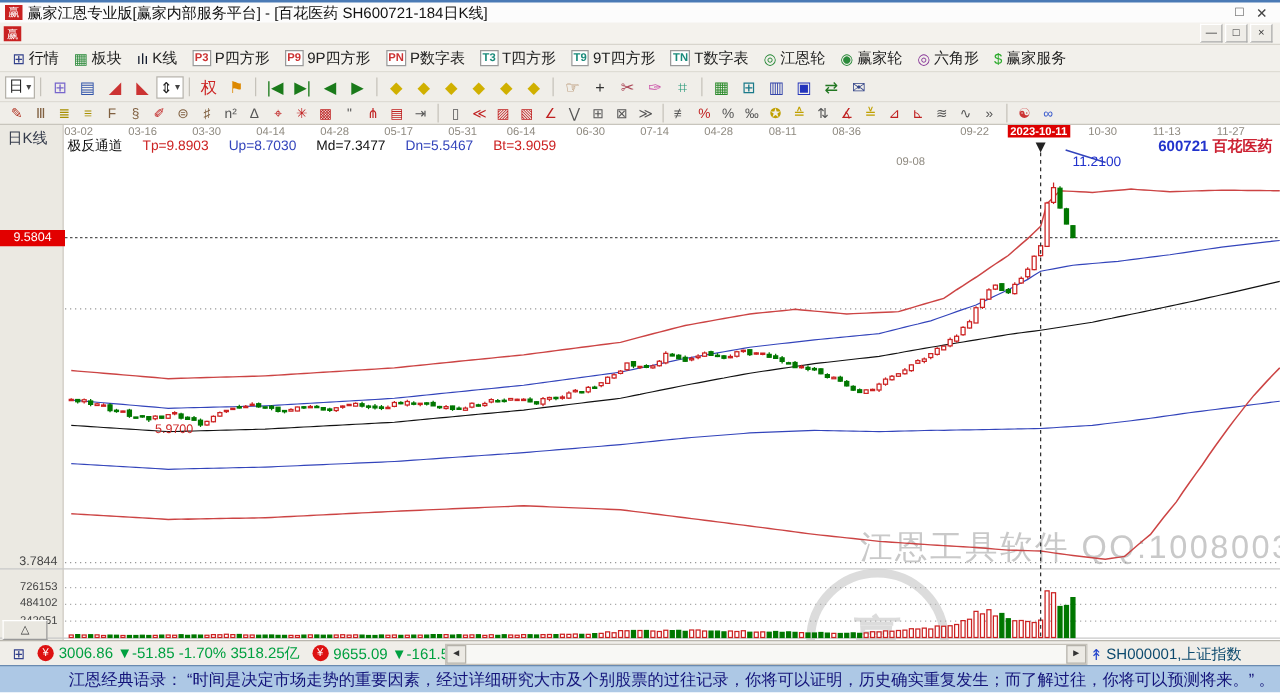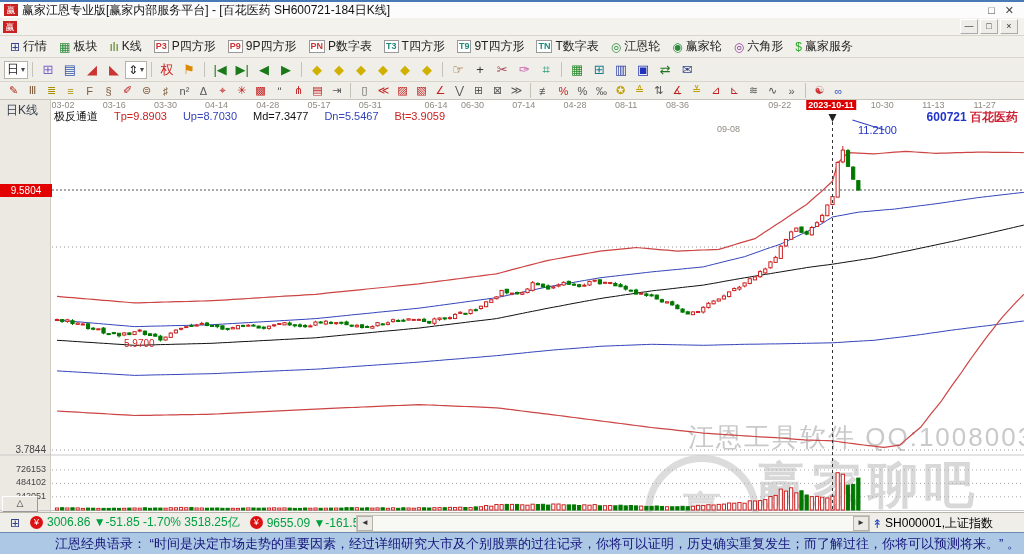--- a/index.html
+++ b/index.html
@@ -84,21 +84,21 @@
 <div class="bar" id="toolbar1">
     <span class="tb1-item">
       <span class="glyph" style="color: rgb(51, 65, 140);">⊞</span>
       <span>行情</span>
     </span>
     <span class="tb1-item">
       <span class="glyph" style="color: rgb(42, 138, 58);">▦</span>
       <span>板块</span>
     </span>
     <span class="tb1-item">
-      <span class="glyph" style="color: #4d7c0f;">ılı</span>
+      <span class="glyph" style="color: #0f172a;">ılı</span>
       <span>K线</span>
     </span>
     <span class="tb1-item">
       <span class="badge" style="color: rgb(204, 51, 51);">P3</span>
       <span>P四方形</span>
     </span>
     <span class="tb1-item">
       <span class="badge" style="color: rgb(204, 51, 51);">P9</span>
       <span>9P四方形</span>
     </span>
@@ -367,21 +367,20 @@
     <span class="icon-btn">
       <span style="color: rgb(51, 85, 204);">∞</span>
     </span>
   </div>
 
 <div class="bar" id="chart">
   <div id="gutter"></div>
 
   <div class="wm" id="wm-qq">江恩工具软件  QQ:100800360</div>
   <div class="wm" id="wm-logo">赢</div>
-  <div class="wm" id="wm-brand">赢家聊吧</div>
 
   <svg id="chart-svg" width="1024" height="412">
       <line x1="52" y1="90" x2="1022" y2="90" stroke="#555" stroke-dasharray="2,2" stroke-width="1"></line>
       <line x1="52" y1="147" x2="1022" y2="147" stroke="#999" stroke-dasharray="1,3" stroke-width="1"></line>
       <line x1="52" y1="350" x2="1022" y2="350" stroke="#999" stroke-dasharray="1,3" stroke-width="1"></line>
       <line x1="52" y1="370" x2="1022" y2="370" stroke="#aaa" stroke-dasharray="1,3"></line>
       <line x1="52" y1="383.4" x2="1022" y2="383.4" stroke="#aaa" stroke-dasharray="1,3"></line>
       <line x1="52" y1="396.8" x2="1022" y2="396.8" stroke="#aaa" stroke-dasharray="1,3"></line>
       <line x1="0" y1="355" x2="1024" y2="355" stroke="#c8c8c8"></line>
       <line x1="0" y1="410.5" x2="1024" y2="410.5" stroke="#c8c8c8"></line>
@@ -865,21 +864,21 @@
 
   <div id="period-label">日K线</div>
   <div id="date-row">
       <span class="date-label" style="left: 63px;">03-02</span>
       <span class="date-label" style="left: 114.2px;">03-16</span>
       <span class="date-label" style="left: 165.4px;">03-30</span>
       <span class="date-label" style="left: 216.6px;">04-14</span>
       <span class="date-label" style="left: 267.8px;">04-28</span>
       <span class="date-label" style="left: 319px;">05-17</span>
       <span class="date-label" style="left: 370.2px;">05-31</span>
-      <span class="date-label" style="left: 436px;">06-14</span>
+      <span class="date-label" style="left: 417px;">06-14</span>
       <span class="date-label" style="left: 472.6px;">06-30</span>
       <span class="date-label" style="left: 523.8px;">07-14</span>
       <span class="date-label" style="left: 575px;">04-28</span>
       <span class="date-label" style="left: 626.2px;">08-11</span>
       <span class="date-label" style="left: 677.4px;">08-36</span>
       <span class="date-label" style="left: 728.6px; margin-top: 24px;">09-08</span>
       <span class="date-label" style="left: 779.8px;">09-22</span>
       <span class="date-label hl" style="left: 831px;">2023-10-11</span>
       <span class="date-label" style="left: 882.2px;">10-30</span>
       <span class="date-label" style="left: 933.4px;">11-13</span>
@@ -910,19 +909,19 @@
   <span class="cicon">¥</span>
   <span class="idx">3006.86 ▼-51.85 -1.70% 3518.25亿</span>
   <span class="cicon">¥</span>
   <span class="idx">9655.09 ▼-161.59 -1.65% 4555.69</span>
   <div id="hscroll">
     <span class="sb">◄</span>
     <span class="sb">►</span>
   </div>
   <div id="status-right">
     <span id="tower-icon">↟</span>
-    <span style="color:#000000">SH000001,上证指数</span>
+    <span style="color:#0c4a6e">SH000001,上证指数</span>
   </div>
 </div>
 
 <div class="bar" id="quotebar">
   <span>江恩经典语录： “时间是决定市场走势的重要因素，经过详细研究大市及个别股票的过往记录，你将可以证明，历史确实重复发生；而了解过往，你将可以预测将来。” 。</span>
 </div>
 
 </body></html>

